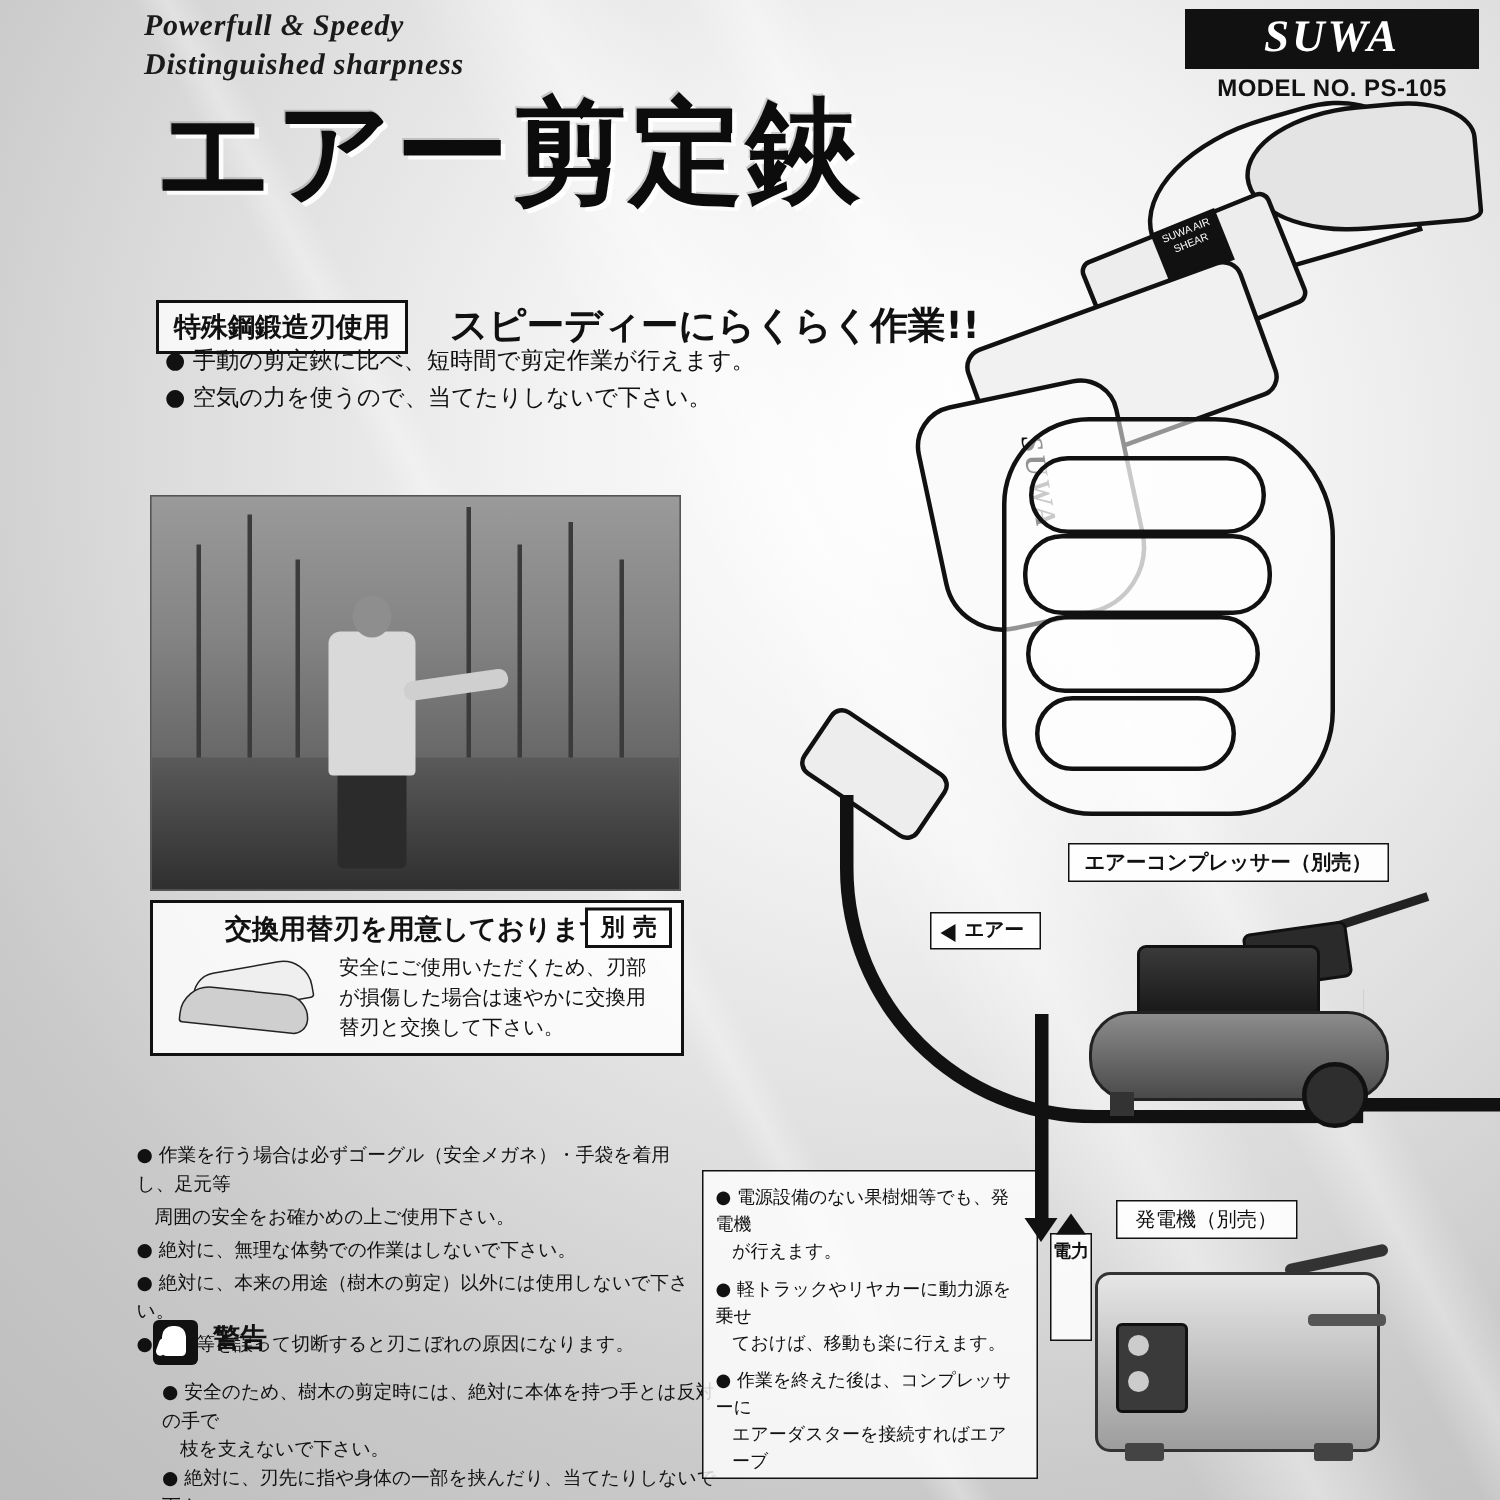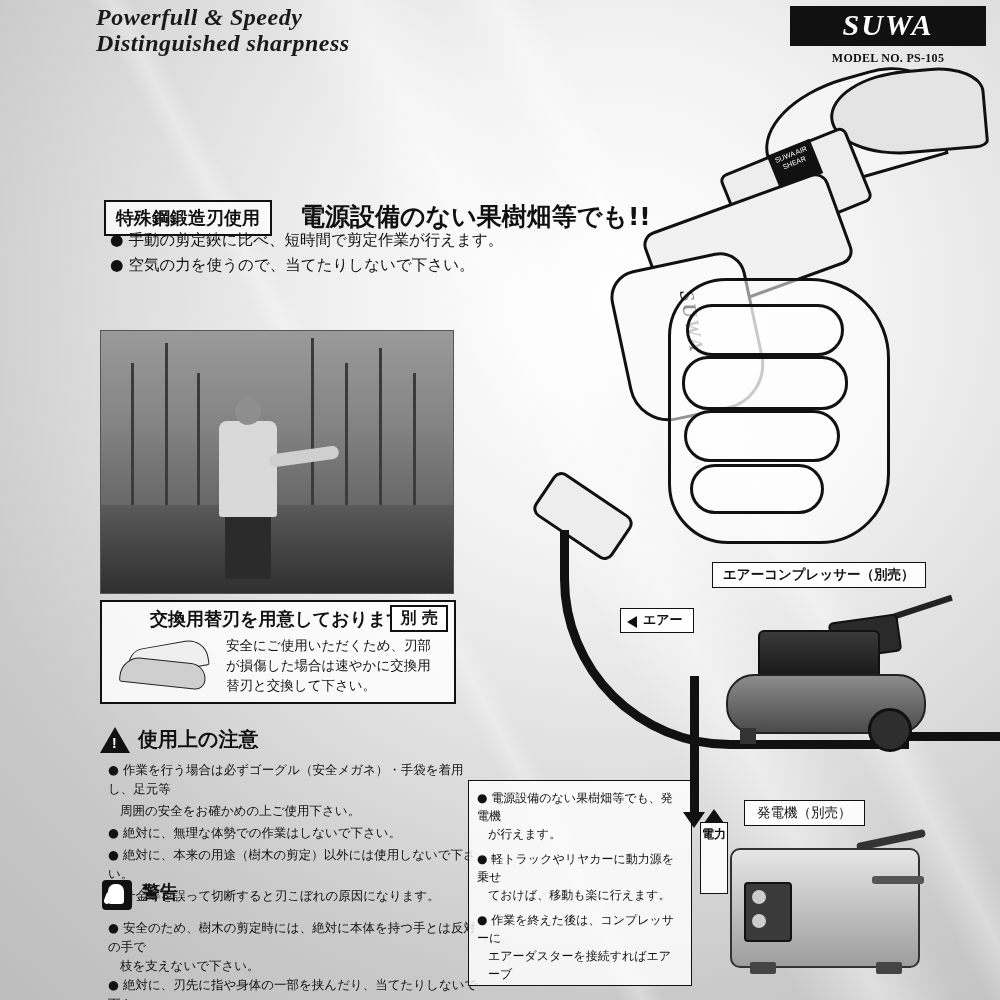--- a/index.html
+++ b/index.html
@@ -14,24 +14,24 @@
     position:relative;
     width:1000px;height:1000px;
     background:
       radial-gradient(circle at 62% 30%, #ffffff 0%, #f2f2f2 28%, #dcdcdc 55%, #c9c9c9 75%, #bdbdbd 100%);
     overflow:hidden;
   }
   
   .streak{position:absolute;background:linear-gradient(90deg,rgba(255,255,255,0) 0%,rgba(255,255,255,.85) 50%,rgba(255,255,255,0) 100%);transform:rotate(-28deg);pointer-events:none;}
 
   
-  .eng-top{position:absolute;left:96px;top:4px;font-family:"Liberation Serif",serif;font-style:italic;font-weight:bold;font-size:24px;letter-spacing:.5px;line-height:26px;color:#1a1a1a;}
+  .eng-top{position:absolute;left:96px;top:4px;font-family:"Liberation Serif",serif;font-style:italic;font-weight:bold;font-size:20px;letter-spacing:.5px;line-height:26px;color:#1a1a1a;}
   .brandbox{position:absolute;right:14px;top:6px;width:196px;}
   .brandbox .bar{background:#111;color:#fff;font-family:"Liberation Serif",serif;font-weight:bold;font-style:italic;font-size:30px;letter-spacing:2px;text-align:center;padding:2px 0 4px;}
-  .brandbox .model{font-size:12px;font-weight:bold;text-align:center;margin-top:5px;letter-spacing:.3px;color:#111;font-family:Liberation Serif, serif;}
+  .brandbox .model{font-size:16px;font-weight:bold;text-align:center;margin-top:5px;letter-spacing:.3px;color:#111;}
 
   .title-jp{
     position:absolute;left:104px;top:60px;
     font-family:"DejaVu Sans", sans-serif;
     font-weight:bold;font-size:76px;line-height:82px;
     letter-spacing:2px;color:#0c0c0c;
     text-shadow:3px 3px 0 rgba(255,255,255,.9), -1px -1px 0 rgba(120,120,120,.35);
   }
   .title-en{position:absolute;left:106px;top:160px;font-family:"Liberation Serif",serif;font-style:italic;font-weight:bold;font-size:24px;letter-spacing:1.5px;color:#1b1b1b;}
 
@@ -59,21 +59,21 @@
   .blade-pic{position:absolute;left:8px;top:32px;width:108px;height:62px;overflow:hidden;}
   .blade-b1{position:absolute;left:18px;top:10px;width:78px;height:26px;background:#efefef;border:1.5px solid #222;border-radius:40px 50px 6px 30px;transform:rotate(-10deg);}
   .blade-b2{position:absolute;left:10px;top:26px;width:84px;height:24px;background:#cfcfcf;border:1.5px solid #222;border-radius:50px 40px 25px 6px;transform:rotate(6deg);}
   .blade-txt{position:absolute;left:124px;top:33px;width:218px;font-family:"DejaVu Sans",sans-serif;font-size:13.5px;line-height:20px;color:#111;}
 
   
   .caution-head{position:absolute;left:100px;top:726px;display:flex;align-items:center;gap:8px;}
   .tri{width:0;height:0;border-left:15px solid transparent;border-right:15px solid transparent;border-bottom:26px solid #111;position:relative;}
   .tri::after{content:"!";position:absolute;left:-3px;top:8px;color:#fff;font-weight:bold;font-size:14px;}
   .caution-title{font-family:"DejaVu Sans",sans-serif;font-weight:bold;font-size:20px;}
-  .caution-list{position:absolute;left:108px;top:760px;width:370px;font-family:"DejaVu Sans",sans-serif;font-size:12.5px;line-height:19px;}
+  .caution-list{position:absolute;left:91px;top:760px;width:370px;font-family:"DejaVu Sans",sans-serif;font-size:12.5px;line-height:19px;}
   .caution-list div{margin-bottom:3px;}
   .caution-list .ind{padding-left:12px;}
 
   .warn-head{position:absolute;left:102px;top:880px;display:flex;align-items:flex-start;gap:10px;}
   .hand-icon{width:30px;height:30px;background:#111;border-radius:4px;position:relative;}
   .hand-icon::before{content:"";position:absolute;left:6px;top:4px;width:16px;height:20px;background:#fff;border-radius:7px 7px 3px 3px;}
   .hand-icon::after{content:"";position:absolute;left:3px;top:12px;width:6px;height:12px;background:#fff;border-radius:3px;transform:rotate(20deg);}
   .warn-title{font-family:"DejaVu Sans",sans-serif;font-weight:bold;font-size:18px;}
   .warn-list{position:absolute;left:108px;top:918px;width:372px;font-family:"DejaVu Sans",sans-serif;font-size:12.5px;line-height:19px;}
   .warn-list .ind{padding-left:12px;}
@@ -142,23 +142,24 @@
   <div class="eng-top">
     <div>Powerfull &amp; Speedy</div>
     <div>Distinguished sharpness</div>
   </div>
 
   <div class="brandbox">
     <div class="bar">SUWA</div>
     <div class="model">MODEL NO. PS-105</div>
   </div>
 
+  <div class="title-jp">エアー剪定鋏</div>
 
   <div class="badge-special">特殊鋼鍛造刃使用</div>
-  <div class="speedy">電源設備のない果樹畑等でも!!</div>
+  <div class="speedy">スピーディーにらくらく作業!!</div>
 
   <div class="bullets">
     <div>● 手動の剪定鋏に比べ、短時間で剪定作業が行えます。</div>
     <div>● 空気の力を使うので、当てたりしないで下さい。</div>
   </div>
 
   <div class="photo">
     <div class="ph-sky"></div>
     <div class="ph-tree" style="left:30px;height:150px;"></div>
     <div class="ph-tree" style="left:64px;height:170px;"></div>
@@ -179,24 +180,20 @@
       <div class="blade-title">交換用替刃を用意しております。</div>
       <div class="blade-sold">別 売</div>
     </div>
     <div class="blade-pic">
       <div class="blade-b1"></div>
       <div class="blade-b2"></div>
     </div>
     <div class="blade-txt">安全にご使用いただくため、刃部が損傷した場合は速やかに交換用替刃と交換して下さい。</div>
   </div>
 
-  <div class="caution-head">
-    <div class="tri"></div>
-    <div class="caution-title">使用上の注意</div>
-  </div>
   <div class="caution-list">
     <div>● 作業を行う場合は必ずゴーグル（安全メガネ）・手袋を着用し、足元等</div>
     <div class="ind">周囲の安全をお確かめの上ご使用下さい。</div>
     <div>● 絶対に、無理な体勢での作業はしないで下さい。</div>
     <div>● 絶対に、本来の用途（樹木の剪定）以外には使用しないで下さい。</div>
     <div>● 針金等を誤って切断すると刃こぼれの原因になります。</div>
   </div>
 
   <div class="warn-head">
     <div class="hand-icon"></div>

